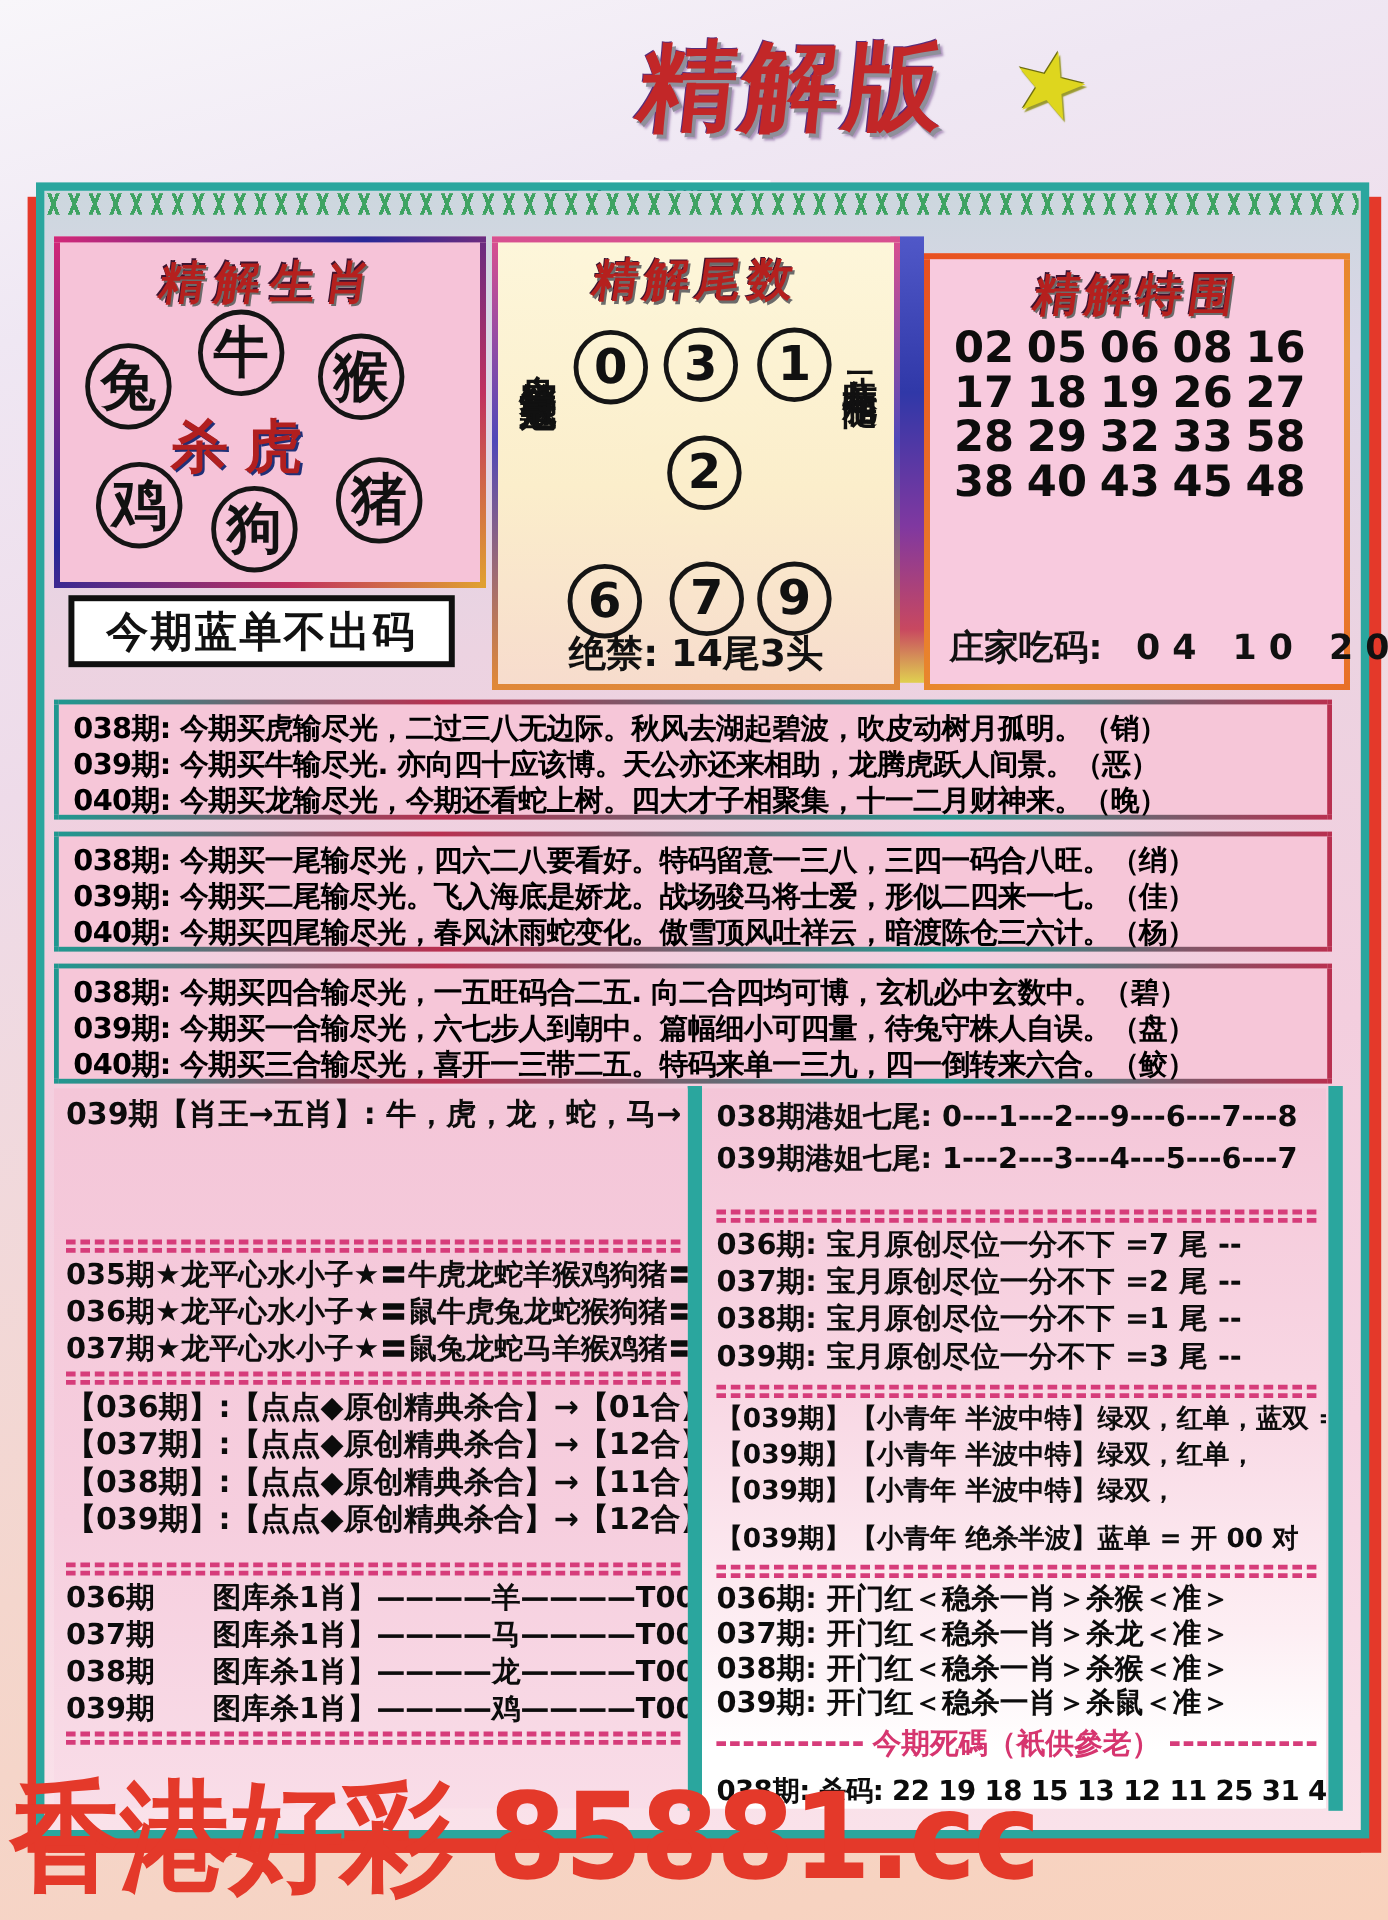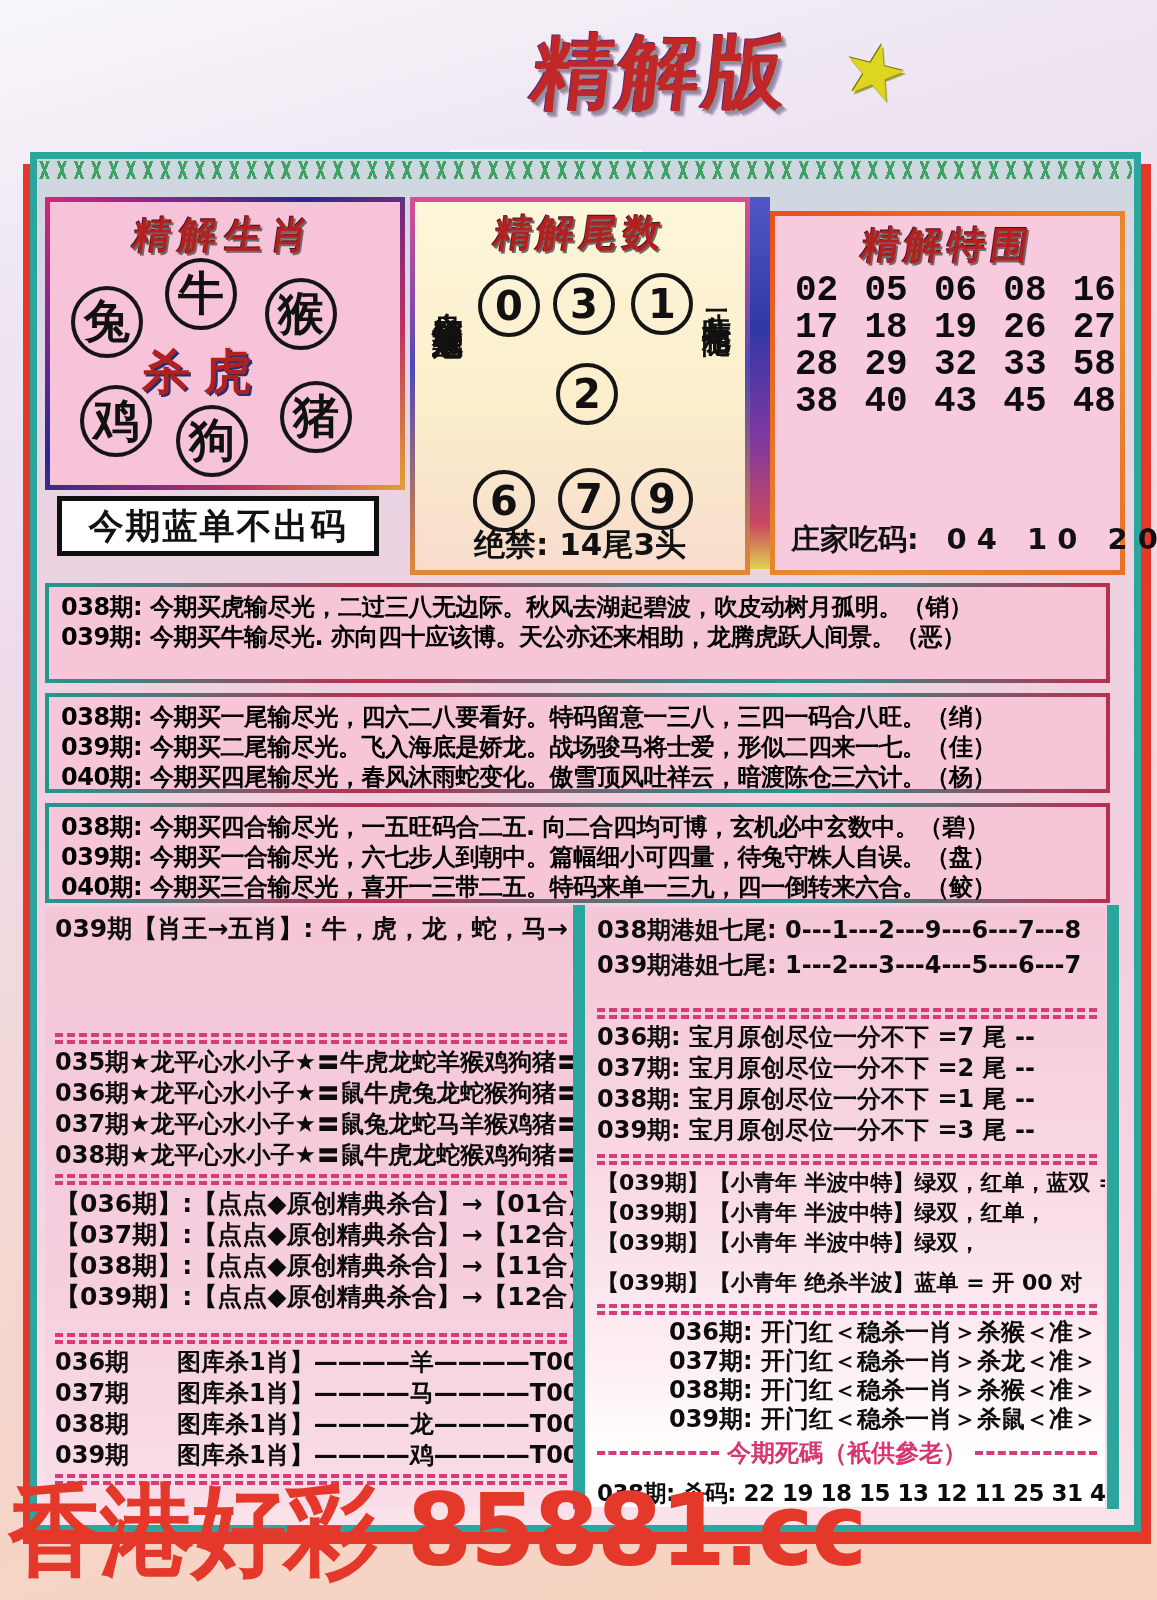--- a/index.html
+++ b/index.html
@@ -53,21 +53,21 @@
     display:flex;align-items:center;justify-content:center;font-size:40px;font-weight:bold;color:#111;}
   .vtext{position:absolute;writing-mode:vertical-rl;font-weight:bold;color:#111;letter-spacing:3px;}
   .tail-left{left:12px;top:86px;font-size:31px;}
   .tail-right{right:8px;top:86px;font-size:29px;}
   .tail-ban{position:absolute;bottom:4px;left:0;right:0;text-align:center;font-size:31px;font-weight:bold;color:#111;}
 
   .special-box{left:733px;top:52px;width:345px;height:354px;background:#f8cade;
     border:5px solid transparent;
     border-image:linear-gradient(135deg,#e85020,#e89030 60%,#e87028) 1;}
   .special-box .box-title{margin-top:4px;letter-spacing:5px;}
-  .sp-rows{position:absolute;left:20px;right:4px;top:56px;font-family:Liberation Mono, monospace;}
+  .sp-rows{position:absolute;left:20px;right:32px;top:56px;}
   .sp-row{display:flex;justify-content:space-between;font-size:36px;font-weight:bold;line-height:37px;color:#0d0d0d;}
   .banker{position:absolute;bottom:10px;left:16px;right:6px;font-size:29px;font-weight:bold;color:#111;white-space:nowrap;}
   .banker .bnums{margin-left:28px;letter-spacing:10px;}
 
   
   .verse{left:8px;width:1065px;height:100px;background:#f6c6d8;box-sizing:border-box;
     border:4px solid transparent;
     border-image:linear-gradient(90deg,#209890,#b83050 30%,#209890 70%,#b83050) 1;
     padding:5px 12px;}
   .vline{font-size:24px;font-weight:bold;line-height:30px;letter-spacing:-0.5px;white-space:nowrap;color:#000000;}
@@ -79,21 +79,21 @@
     padding:6px 6px 0 10px;}
   .col-right{left:548px;top:748px;width:520px;height:600px;
     background:linear-gradient(180deg,#f4c6d8 0%,#f8d6e3 40%,#fdeef3 75%,#ffffff 92%);
     padding:6px 8px 0 12px;}
   .t24{font-size:24px;font-weight:bold;line-height:31px;white-space:nowrap;color:#0c0c0c;}
   .t25{font-size:25px;font-weight:bold;line-height:31px;white-space:nowrap;color:#0c0c0c;}
   .t22{font-size:22px;font-weight:bold;line-height:30px;white-space:nowrap;color:#0c0c0c;}
   .sep{border-top:4px dashed #d63c7a;border-bottom:4px dashed #d63c7a;height:3px;margin:3px 0;}
   .spacer86{height:86px;} .spacer20{height:18px;} .spacer22{height:22px;} .spacer12{height:10px;} .spacer6{height:5px;}
   .gj{font-size:24px;font-weight:bold;line-height:35px;white-space:nowrap;color:#0c0c0c;}
-  .kmh{font-size:24px;font-weight:bold;line-height:29px;text-align:right;white-space:nowrap;color:#0c0c0c;}
+  .kmh{font-size:24px;font-weight:bold;line-height:29px;text-align:left;white-space:nowrap;color:#0c0c0c;}
   .sima{display:flex;align-items:center;font-size:24px;font-weight:bold;color:#d6356f;margin:3px 0 2px 0;}
   .sima::before,.sima::after{content:"";flex:1;border-top:4px dashed #d63c7a;height:0;}
   .sima::before{margin-right:8px;} .sima::after{margin-left:8px;}
   .shama-box{background:#ffffff;margin:2px -6px 0 -8px;padding:6px 4px 8px 8px;}
   .shama-box .sline{font-size:23px;font-weight:bold;line-height:33px;white-space:nowrap;letter-spacing:-0.5px;color:#0c0c0c;}
 
   
   .watermark{left:8px;top:1468px;font-size:94px;font-weight:bold;color:#e4392a;z-index:50;
     white-space:nowrap;transform:scaleY(1.06);letter-spacing:-2px;}
 </style>
@@ -169,20 +169,21 @@
         </div>
       </div>
       <div class="banker">
         <span>庄家吃码:</span><span class="bnums">04 10 20 34</span>
       </div>
     </div>
 
     <div class="abs verse" style="top:424px;">
       <div class="vline">038期: 今期买虎输尽光，二过三八无边际。秋风去湖起碧波，吹皮动树月孤明。（销）</div>
       <div class="vline">039期: 今期买牛输尽光. 亦向四十应该博。天公亦还来相助，龙腾虎跃人间景。（恶）</div>
+      <div class="vline">040期: 今期买龙输尽光，今期还看蛇上树。四大才子相聚集，十一二月财神来。（晚）</div>
     </div>
     <div class="abs verse" style="top:534px;">
       <div class="vline">038期: 今期买一尾输尽光，四六二八要看好。特码留意一三八，三四一码合八旺。（绡）</div>
       <div class="vline">039期: 今期买二尾输尽光。飞入海底是娇龙。战场骏马将士爱，形似二四来一七。（佳）</div>
       <div class="vline">040期: 今期买四尾输尽光，春风沐雨蛇变化。傲雪顶风吐祥云，暗渡陈仓三六计。（杨）</div>
     </div>
     <div class="abs verse" style="top:644px;">
       <div class="vline">038期: 今期买四合输尽光，一五旺码合二五. 向二合四均可博，玄机必中玄数中。（碧）</div>
       <div class="vline">039期: 今期买一合输尽光，六七步人到朝中。篇幅细小可四量，待兔守株人自误。（盘）</div>
       <div class="vline">040期: 今期买三合输尽光，喜开一三带二五。特码来单一三九，四一倒转来六合。（鲛）</div>
@@ -191,21 +192,20 @@
     <div class="abs strip-teal" style="left:536px;top:746px;height:604px;"></div>
     <div class="abs strip-teal" style="left:1070px;top:746px;height:604px;"></div>
 
     <div class="abs col col-left">
       <div class="t25">039期【肖王→五肖】: 牛，虎，龙，蛇，马→　开？？准!</div>
       <div class="spacer86"></div>
       <div class="sep"></div>
       <div class="t24">035期★龙平心水小子★〓牛虎龙蛇羊猴鸡狗猪〓</div>
       <div class="t24">036期★龙平心水小子★〓鼠牛虎兔龙蛇猴狗猪〓</div>
       <div class="t24">037期★龙平心水小子★〓鼠兔龙蛇马羊猴鸡猪〓</div>
-      <div class="t24">038期★龙平心水小子★〓鼠牛虎龙蛇猴鸡狗猪〓</div>
       <div class="sep"></div>
       <div class="t25">【036期】:【点点◆原创精典杀合】→【01合】→</div>
       <div class="t25">【037期】:【点点◆原创精典杀合】→【12合】→</div>
       <div class="t25">【038期】:【点点◆原创精典杀合】→【11合】→</div>
       <div class="t25">【039期】:【点点◆原创精典杀合】→【12合】→</div>
       <div class="spacer20"></div>
       <div class="sep"></div>
       <div class="t24">036期　　图库杀1肖】————羊————T00 ✓</div>
       <div class="t24">037期　　图库杀1肖】————马————T00 ✓</div>
       <div class="t24">038期　　图库杀1肖】————龙————T00 ✓</div>

